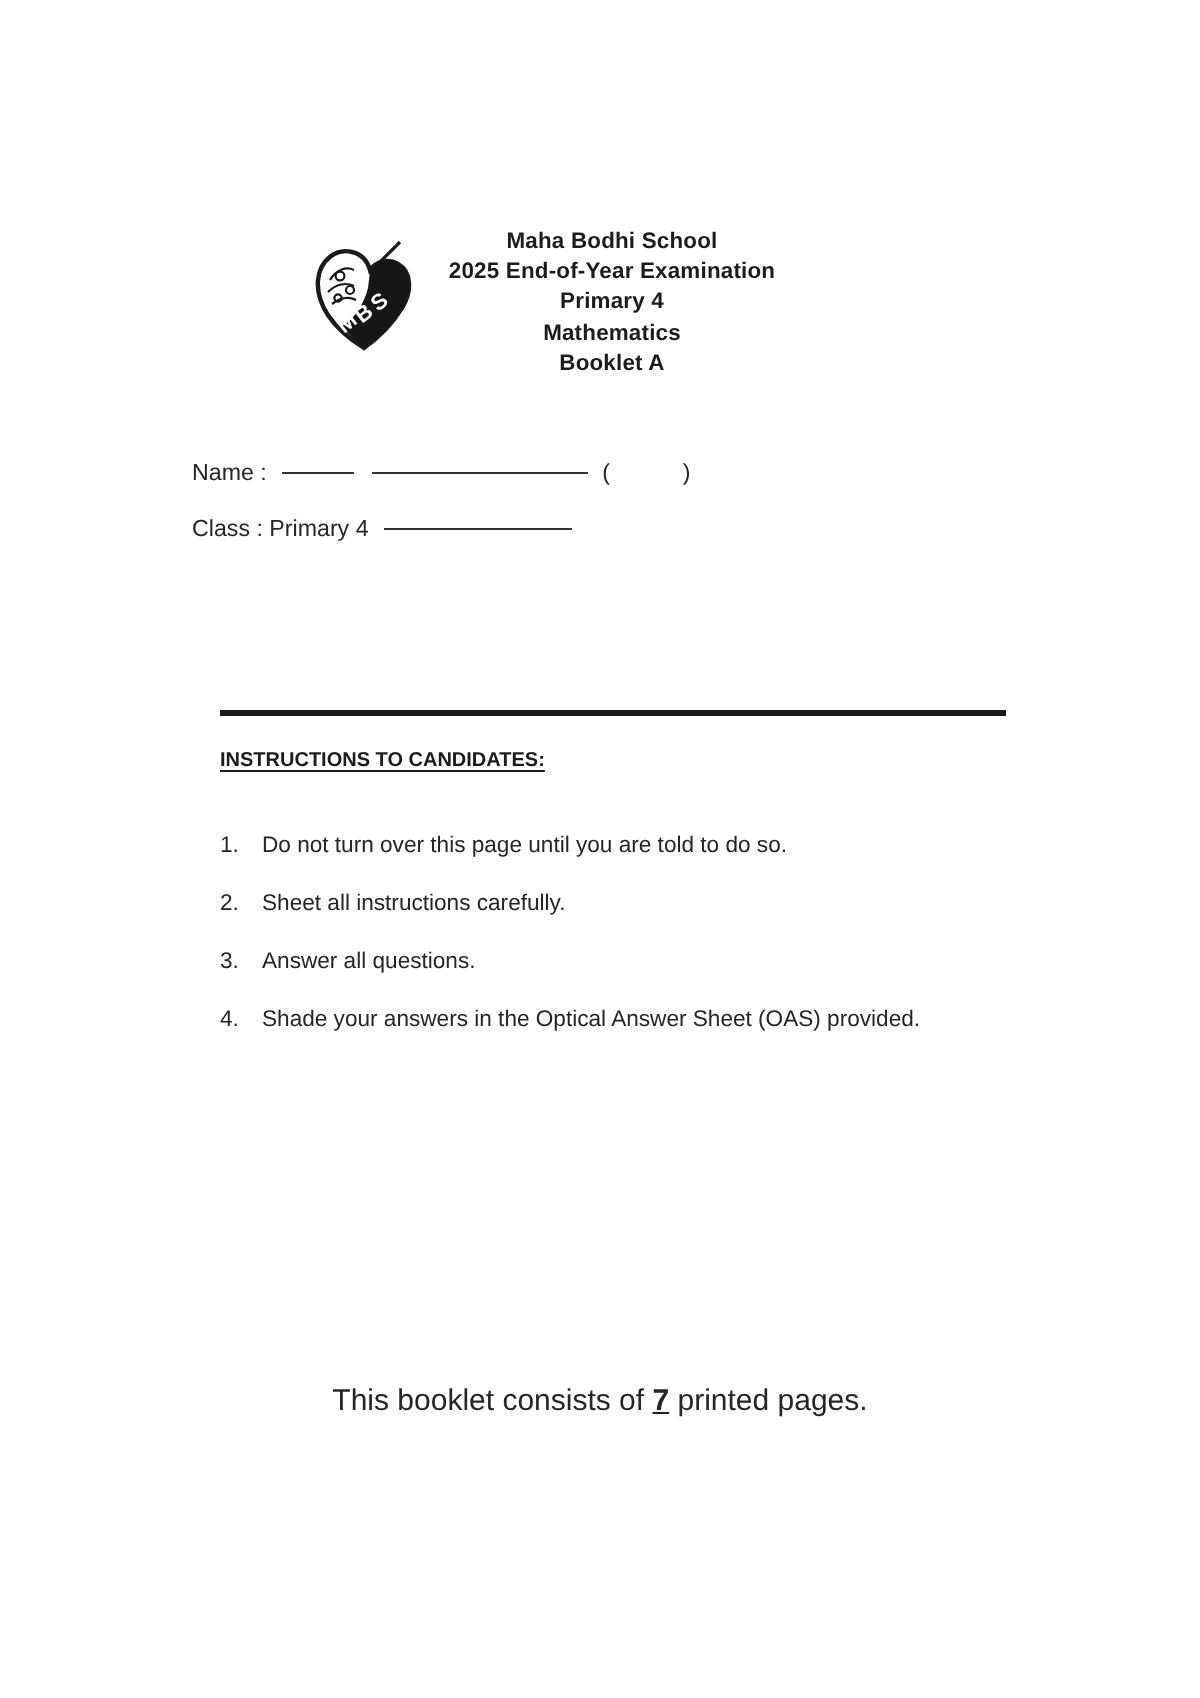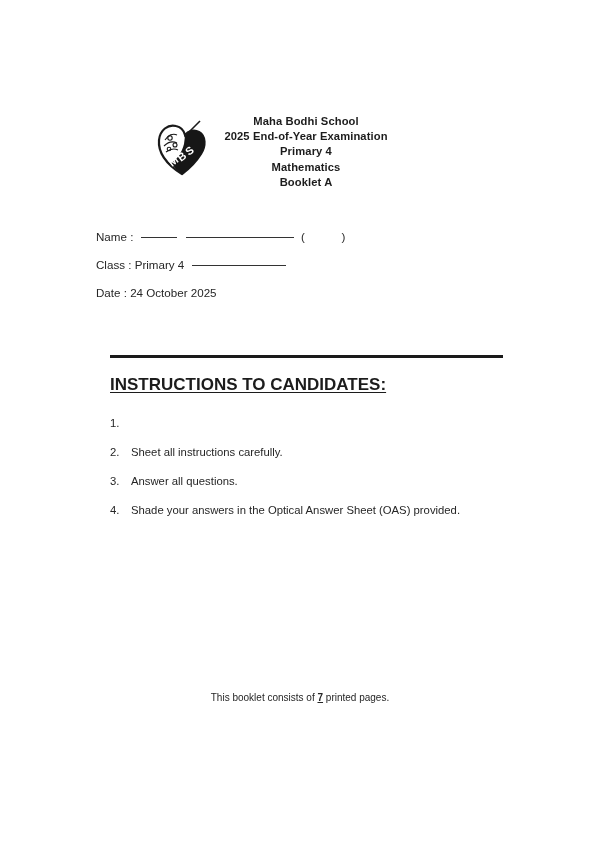--- a/index.html
+++ b/index.html
@@ -98,21 +98,21 @@
     width: 393px;
     height: 3px;
     background: #1a1a1a;
   }
 
   
   .instructions-heading {
     position: absolute;
     left: 110px;
     top: 375px;
-    font-size: 17px;
+    font-size: 10px;
     font-weight: bold;
     color: #1c1c1c;
     text-decoration: underline;
     text-underline-offset: 2px;
   }
   .instructions-list {
     position: absolute;
     left: 110px;
     top: 417px;
     width: 420px;
@@ -136,21 +136,21 @@
     top: 0;
   }
 
   
   .footer-note {
     position: absolute;
     left: 0;
     top: 692px;
     width: 600px;
     text-align: center;
-    font-size: 10px;
+    font-size: 15px;
     color: #262626;
   }
   .footer-count {
     text-decoration: underline;
     text-underline-offset: 1px;
     font-weight: bold;
   }
 </style>
 </head>
 <body>
@@ -206,34 +206,31 @@
       <span class="paren-gap"></span>
       <span class="paren">)</span>
     </div>
 
     <div class="form-row">
       <span class="lbl">Class :</span>
       <span class="lbl">Primary 4</span>
       <span class="rule-class"></span>
     </div>
 
-    <div class="form-row">
-      <span class="lbl">Date  :</span>
-      <span class="lbl">24 October 2025</span>
-    </div>
 
   </div>
 
   <div class="divider"></div>
 
   <div class="instructions-heading">INSTRUCTIONS TO CANDIDATES:</div>
 
   <div class="instructions-list">
     <div class="instr-item">
       <span class="instr-num">1.</span>
+      <span class="instr-text">Do not turn over this page until you are told to do so.</span>
     </div>
     <div class="instr-item">
       <span class="instr-num">2.</span>
       <span class="instr-text">Sheet all instructions carefully.</span>
     </div>
     <div class="instr-item">
       <span class="instr-num">3.</span>
       <span class="instr-text">Answer all questions.</span>
     </div>
     <div class="instr-item">

